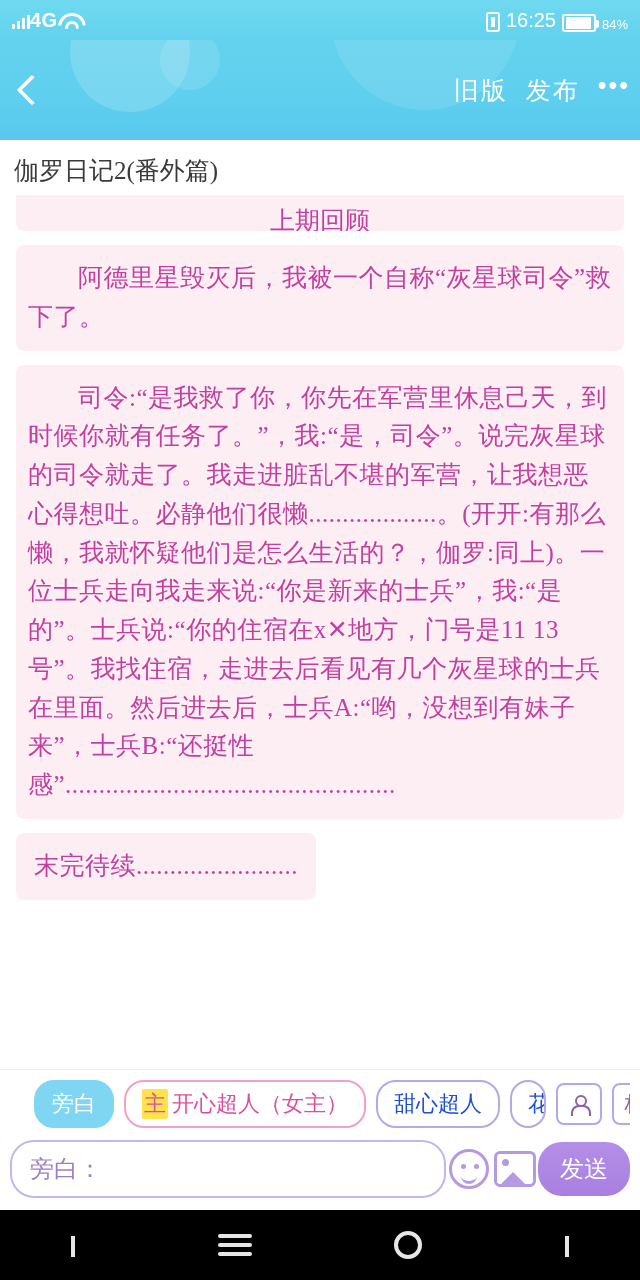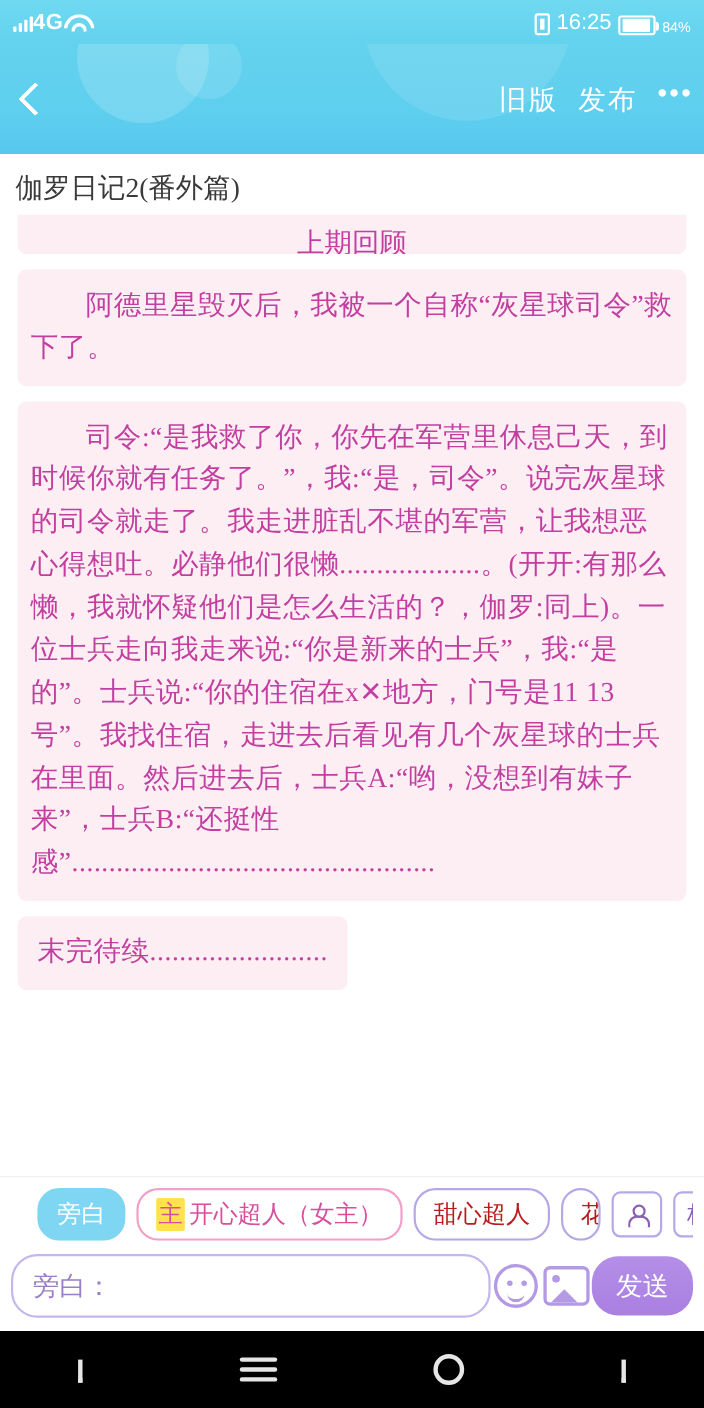--- a/index.html
+++ b/index.html
@@ -158,21 +158,21 @@
     display: flex; align-items: center; gap: 10px;
     overflow: hidden;
     margin-bottom: 12px;
     padding-left: 24px;
   }
   .chip {
     border: 2px solid #b6a8e8;
     border-radius: 20px;
     padding: 7px 16px;
     font-size: 22px;
-    color: #b91c1c;
+    color: #1d4ed8;
     white-space: nowrap;
     background: #fff;
     font-family: "Liberation Serif", serif;
   }
   .chip.filled {
     background: #7fd6f2;
     border-color: #7fd6f2;
     color: #fff;
   }
   .chip.active {

